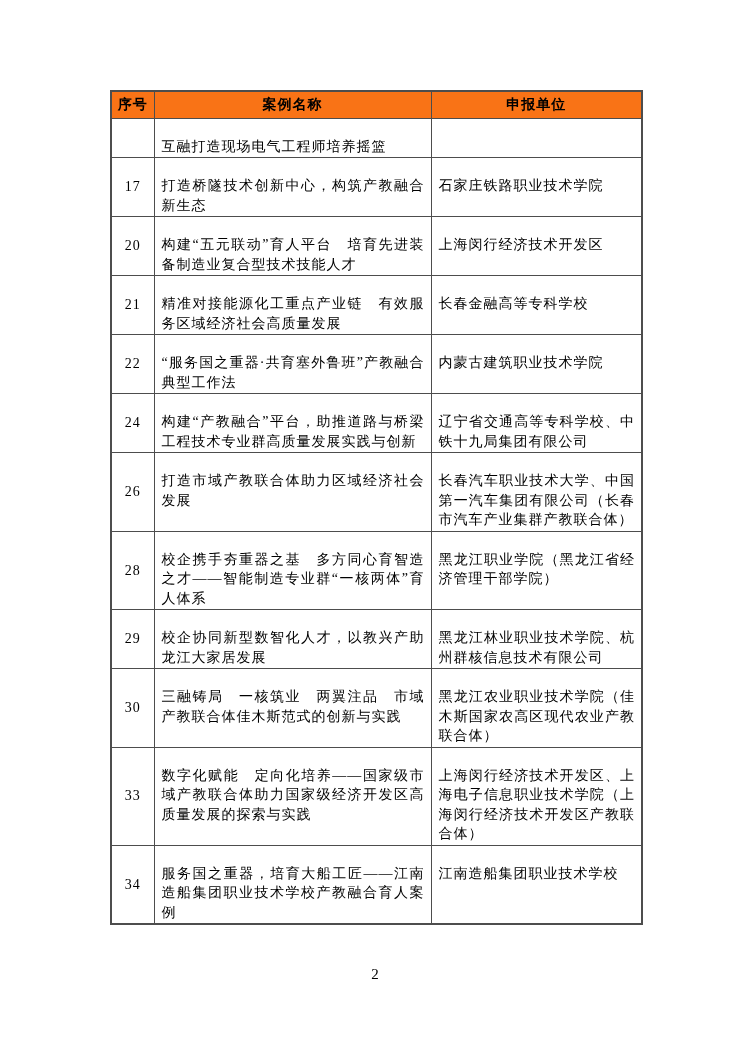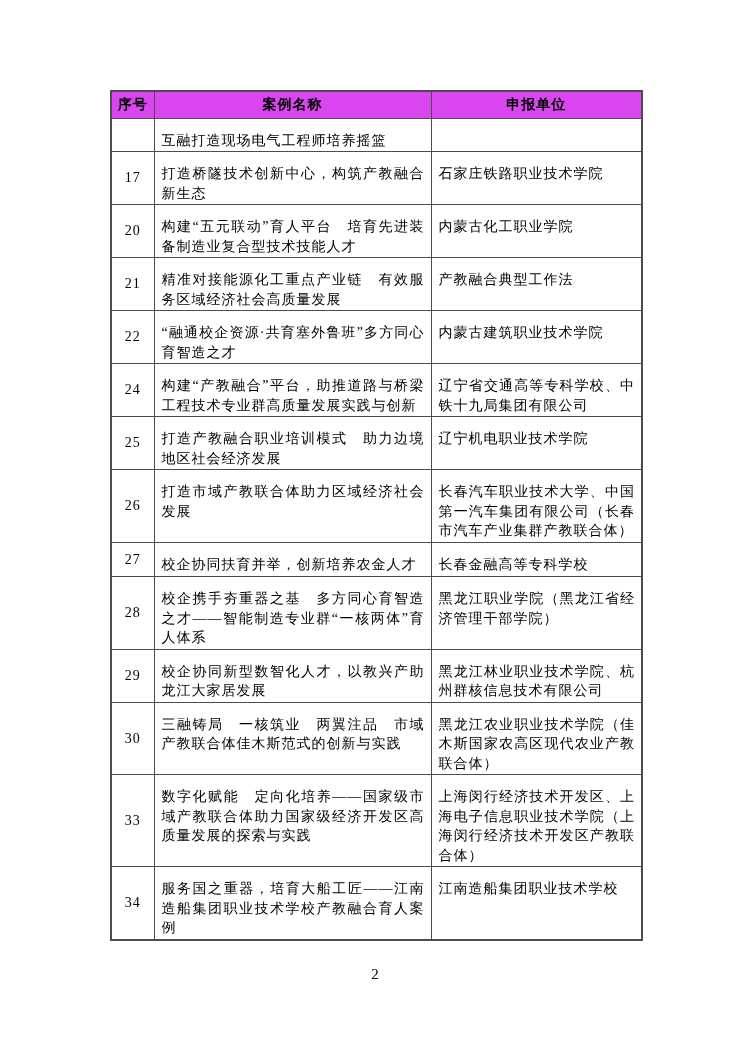--- a/index.html
+++ b/index.html
@@ -32,32 +32,32 @@
     font-size: 14px;
     line-height: 19.5px;
     letter-spacing: 1px;
     word-break: break-all;
     overflow-wrap: anywhere;
   }
   table.cases th {
     font-weight: bold;
     text-align: center;
     padding: 3px 2px;
-    background: #d946ef;
+    background: #f97316;
   }
   td.c-no {
     text-align: center;
     vertical-align: middle;
     padding: 7px 2px;
     letter-spacing: 0;
   }
   td.c-name, td.c-unit {
     text-align: justify;
     vertical-align: top;
-    padding: 12px 6px 1px 7px;
+    padding: 18px 6px 1px 7px;
   }
   .page-number {
     position: absolute;
     left: 0;
     top: 964px;
     width: 750px;
     text-align: center;
     font-size: 15px;
     line-height: 20px;
   }
@@ -87,51 +87,41 @@
         <td class="c-unit"></td>
       </tr>
       <tr>
         <td class="c-no">17</td>
         <td class="c-name">打造桥隧技术创新中心，构筑产教融合新生态</td>
         <td class="c-unit">石家庄铁路职业技术学院</td>
       </tr>
       <tr>
         <td class="c-no">20</td>
         <td class="c-name">构建“五元联动”育人平台　培育先进装备制造业复合型技术技能人才</td>
-        <td class="c-unit">内蒙古化工职业学院</td>
+        <td class="c-unit">上海闵行经济技术开发区</td>
       </tr>
       <tr>
         <td class="c-no">21</td>
         <td class="c-name">精准对接能源化工重点产业链　有效服务区域经济社会高质量发展</td>
-        <td class="c-unit">产教融合典型工作法</td>
+        <td class="c-unit">长春金融高等专科学校</td>
       </tr>
       <tr>
         <td class="c-no">22</td>
-        <td class="c-name">“融通校企资源·共育塞外鲁班”多方同心育智造之才</td>
+        <td class="c-name">“服务国之重器·共育塞外鲁班”产教融合典型工作法</td>
         <td class="c-unit">内蒙古建筑职业技术学院</td>
       </tr>
       <tr>
         <td class="c-no">24</td>
         <td class="c-name">构建“产教融合”平台，助推道路与桥梁工程技术专业群高质量发展实践与创新</td>
         <td class="c-unit">辽宁省交通高等专科学校、中铁十九局集团有限公司</td>
       </tr>
       <tr>
-        <td class="c-no">25</td>
-        <td class="c-name">打造产教融合职业培训模式　助力边境地区社会经济发展</td>
-        <td class="c-unit">辽宁机电职业技术学院</td>
-      </tr>
-      <tr>
         <td class="c-no">26</td>
         <td class="c-name">打造市域产教联合体助力区域经济社会发展</td>
         <td class="c-unit">长春汽车职业技术大学、中国第一汽车集团有限公司（长春市汽车产业集群产教联合体）</td>
-      </tr>
-      <tr>
-        <td class="c-no">27</td>
-        <td class="c-name">校企协同扶育并举，创新培养农金人才</td>
-        <td class="c-unit">长春金融高等专科学校</td>
       </tr>
       <tr>
         <td class="c-no">28</td>
         <td class="c-name">校企携手夯重器之基　多方同心育智造之才——智能制造专业群“一核两体”育人体系</td>
         <td class="c-unit">黑龙江职业学院（黑龙江省经济管理干部学院）</td>
       </tr>
       <tr>
         <td class="c-no">29</td>
         <td class="c-name">校企协同新型数智化人才，以教兴产助龙江大家居发展</td>
         <td class="c-unit">黑龙江林业职业技术学院、杭州群核信息技术有限公司</td>

